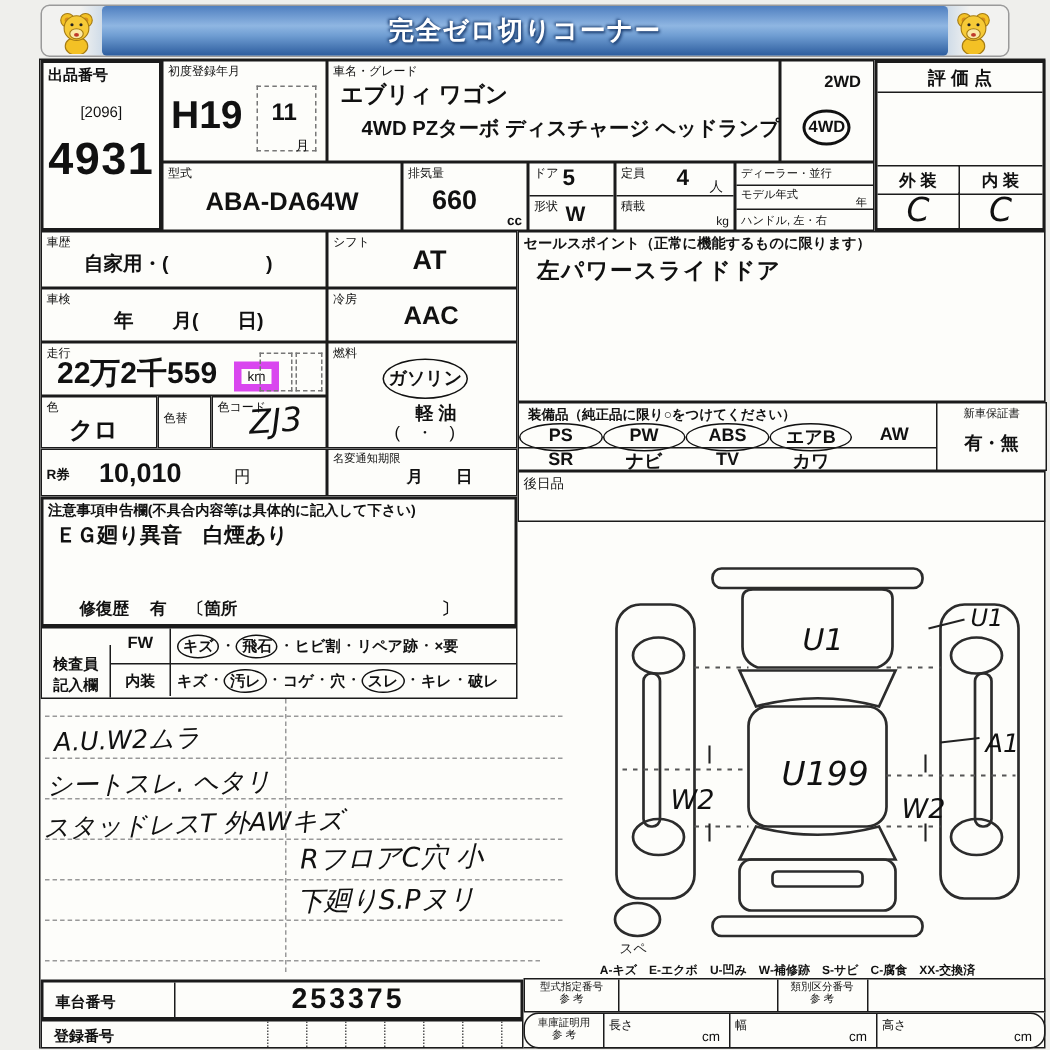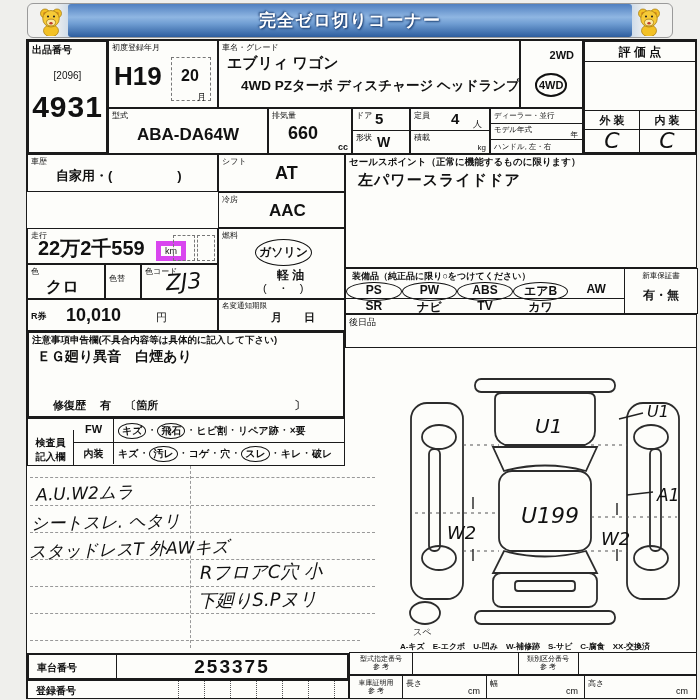--- a/index.html
+++ b/index.html
@@ -65,21 +65,21 @@
   <div class="cell thick" style="left:27px;top:40px;width:81px;height:114px;">
     <span class="lbl" style="font-size:10px;font-weight:bold;">出品番号</span>
     <div class="val" style="top:28px;left:0;right:0;text-align:center;font-size:10px;">[2096]</div>
     <div class="val" style="top:48px;left:0;right:0;text-align:center;font-size:30px;font-weight:bold;letter-spacing:1px;">4931</div>
   </div>
 
   <div class="cell" style="left:108px;top:40px;width:110px;height:68px;">
     <span class="lbl">初度登録年月</span>
     <div class="val" style="top:20px;left:5px;font-size:26px;font-weight:bold;">H19</div>
     <div class="dash" style="left:62px;top:16px;width:40px;height:44px;"></div>
-    <div class="val" style="top:26px;left:72px;font-size:16px;font-weight:bold;">20</div>
+    <div class="val" style="top:26px;left:72px;font-size:16px;font-weight:bold;">11</div>
     <div class="val" style="top:50px;left:88px;font-size:9px;">月</div>
   </div>
 
   <div class="cell" style="left:218px;top:40px;width:302px;height:68px;">
     <span class="lbl">車名・グレード</span>
     <div class="val" style="top:13px;left:8px;font-size:15px;font-weight:bold;">エブリィ ワゴン</div>
     <div class="val" style="top:36px;left:22px;font-size:13.5px;font-weight:bold;">4WD PZターボ ディスチャージ ヘッドランプ</div>
   </div>
 
   <div class="cell" style="left:520px;top:40px;width:63px;height:68px;">
@@ -130,20 +130,24 @@
     <div style="position:absolute;top:21px;right:4px;">年</div>
     <div style="position:absolute;left:0;right:0;top:30px;border-top:1px solid #1b1b1b;"></div>
     <div style="position:absolute;top:33px;left:3px;">ハンドル, 左・右</div>
   </div>
 
   <div class="cell" style="left:27px;top:154px;width:191px;height:38px;">
     <span class="lbl">車歴</span>
     <div class="val" style="top:12px;left:28px;font-size:13px;font-weight:bold;">自家用・(　　　　　)</div>
   </div>
 
+  <div class="cell" style="left:27px;top:192px;width:191px;height:36px;">
+    <span class="lbl">車検</span>
+    <div class="val" style="top:12px;left:48px;font-size:13px;font-weight:bold;">年　　月(　　日)</div>
+  </div>
 
   <div class="cell" style="left:27px;top:228px;width:191px;height:36px;">
     <span class="lbl">走行</span>
     <div class="val" style="top:6px;left:10px;font-size:20px;font-weight:bold;">22万2千559</div>
     <div class="val" style="bottom:2px;left:128px;top:auto;font-size:9px;border:5px solid #d946ef;padding:0 4px;">km</div>
     <div class="dash" style="right:22px;top:6px;width:22px;height:26px;"></div>
     <div class="dash" style="right:2px;top:6px;width:18px;height:26px;"></div>
   </div>
 
   <div class="cell" style="left:27px;top:264px;width:78px;height:35px;">
@@ -337,21 +341,21 @@
       <div>参 考</div>
     </div>
     <div style="position:absolute;left:62px;top:0;bottom:0;border-left:1.2px solid #1b1b1b;"></div>
     <div style="position:absolute;left:168px;top:0;bottom:0;border-left:1.2px solid #1b1b1b;"></div>
     <div style="position:absolute;left:170px;top:2px;font-size:7px;line-height:8px;text-align:center;width:56px;">
       <div>類別区分番号</div>
       <div>参 考</div>
     </div>
     <div style="position:absolute;left:228px;top:0;bottom:0;border-left:1.2px solid #1b1b1b;"></div>
   </div>
-  <div class="cell" style="left:349px;top:675px;width:348px;height:24px;z-index:5;">
+  <div class="cell" style="left:349px;top:675px;width:348px;height:24px;z-index:5;border-radius:10px;">
     <div style="position:absolute;left:2px;top:3px;font-size:7px;line-height:8px;text-align:center;width:48px;">
       <div>車庫証明用</div>
       <div>参 考</div>
     </div>
     <div style="position:absolute;left:52px;top:0;bottom:0;border-left:1.2px solid #1b1b1b;"></div>
     <div style="position:absolute;left:56px;top:2px;font-size:8px;">長さ</div>
     <div style="position:absolute;left:118px;bottom:2px;font-size:9px;">cm</div>
     <div style="position:absolute;left:136px;top:0;bottom:0;border-left:1.2px solid #1b1b1b;"></div>
     <div style="position:absolute;left:140px;top:2px;font-size:8px;">幅</div>
     <div style="position:absolute;left:216px;bottom:2px;font-size:9px;">cm</div>

